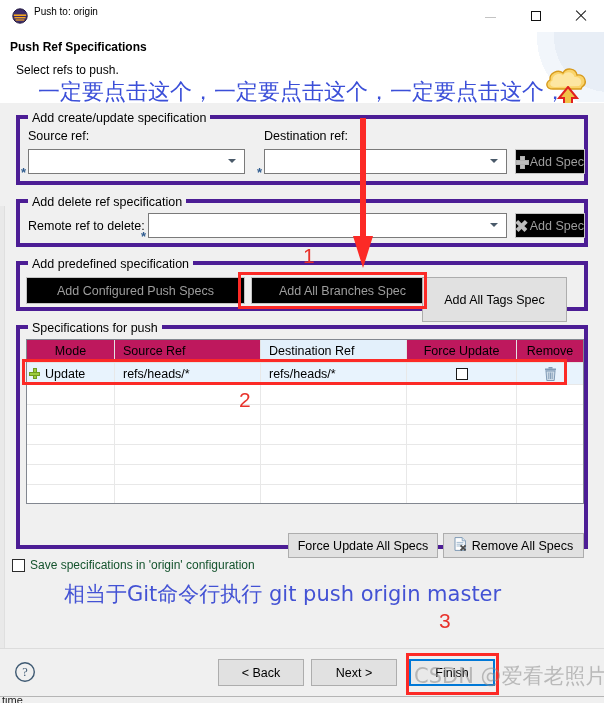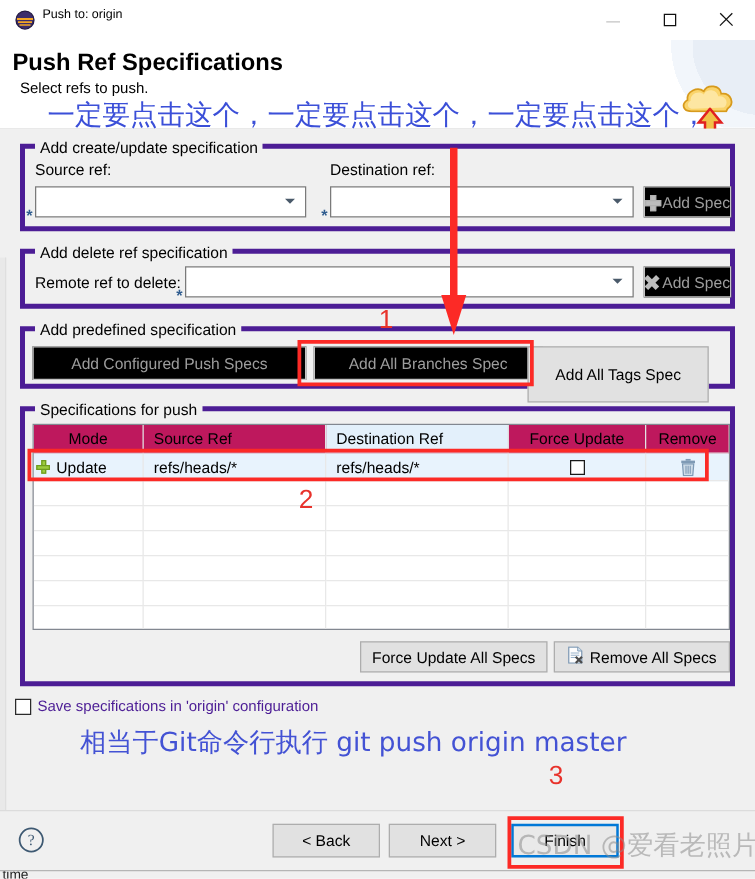--- a/index.html
+++ b/index.html
@@ -70,21 +70,21 @@
     border-bottom: 1px solid #9e9e9e;
     overflow: hidden;
   }
   .banner-swoosh {
     position: absolute; right: 0; top: 0;
     width: 125px; height: 70px;
     background: radial-gradient(circle at 130px 5px, #e8eef6 0 55px, #f2f6fb 55px 72px, #ffffff 72px);
   }
   .banner-title {
     position: absolute; left: 10px; top: 8px;
-    font-size: 19px; font-weight: bold; color: #000;
+    font-size: 12px; font-weight: bold; color: #000;
   }
   .banner-sub {
     position: absolute; left: 16px; top: 31px;
     font-size: 12px; color: #000;
   }
 
   
   .graphic { position: absolute; left: 538px; top: 34px; width: 60px; height: 66px; }
   .cloud {
     position: absolute; left: 5px; top: 0; width: 48px; height: 24px;
@@ -220,29 +220,29 @@
 
   .chk-box {
     width: 12px; height: 12px;
     border: 1.4px solid #1a1a1a;
     background: #fff;
     box-sizing: border-box;
   }
   .trash { width: 13px; height: 14px; }
 
   
-  .specbtn { height: 25px; }
+  .specbtn { height: 25px; margin-top: 20px; }
 
   
   .save-row { position: absolute; left: 12px; top: 455px; display: flex; align-items: center; }
   .save-chk {
     width: 13px; height: 13px; border: 1.4px solid #2b2b2b; background: #fff;
     box-sizing: border-box; margin-right: 5px;
   }
-  .save-label { font-size: 12px; color: #4c1d95; white-space: nowrap; }
+  .save-label { font-size: 12px; color: #14532d; white-space: nowrap; }
 
   
   .anno-cn-top {
     position: absolute; left: 38px; top: 77px;
     font-size: 22px; color: #3b4fd8;
     white-space: nowrap; letter-spacing: 0px;
     font-family: "DejaVu Sans", sans-serif;
     z-index: 40;
   }
   .anno-cn-bottom {

